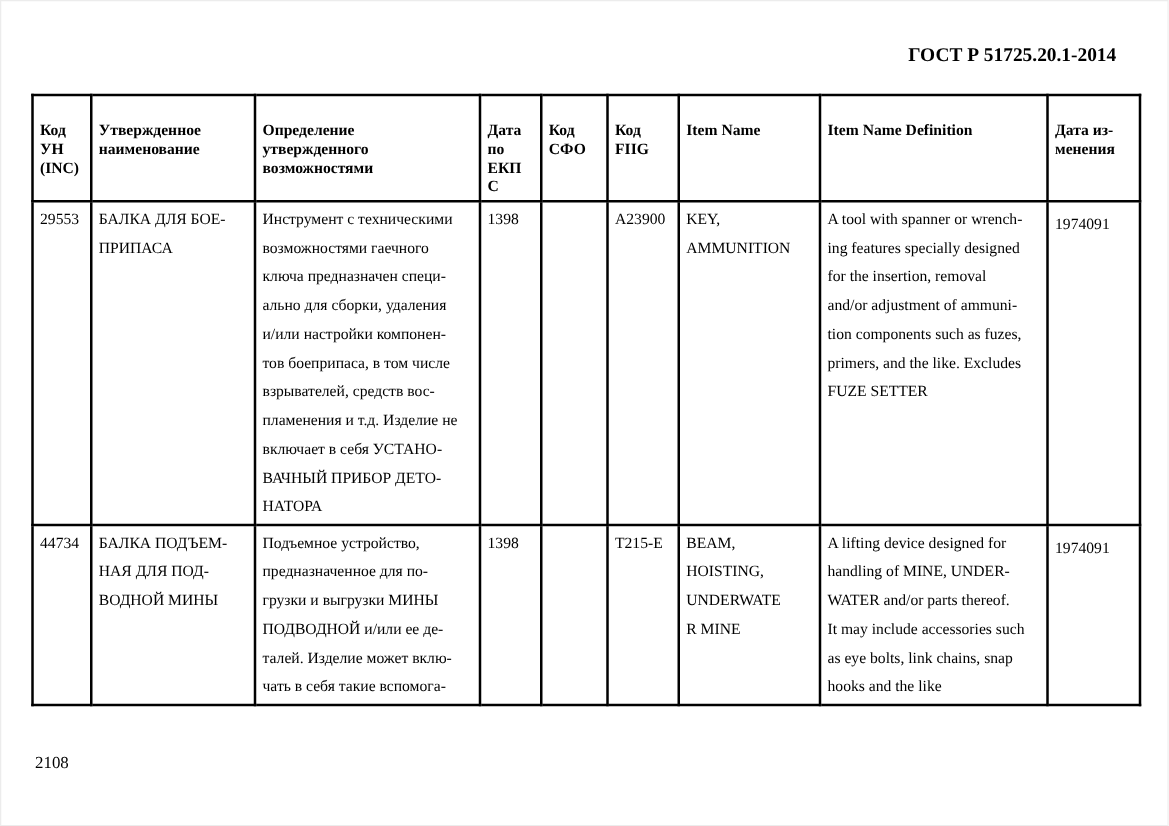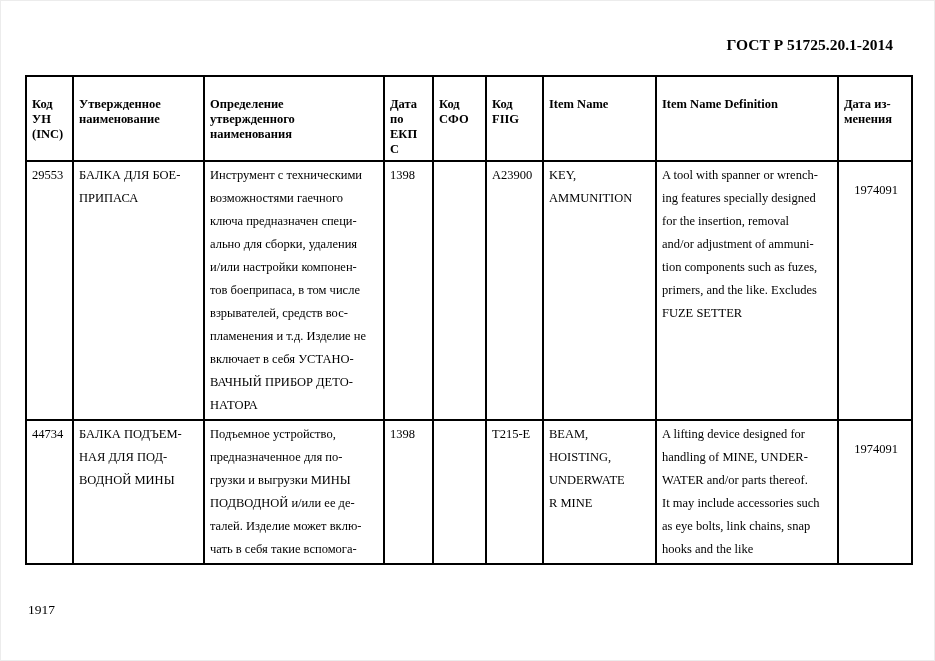--- a/index.html
+++ b/index.html
@@ -44,22 +44,21 @@
     padding: 20px 3px 3px 5px;
   }
   table.catalog td {
     font-size: 12.5px;
     font-weight: normal;
     line-height: 23px;
     padding: 2px 3px 2px 5px;
   }
   table.catalog td.date-cell {
     line-height: 15px;
-    padding-top: 21px;
-    text-align: center;
+    padding-top: 10px;
   }
   tr.r-header { height: 68px; }
   tr.r-cont   { height: 45px; }
   tr.r-1      { height: 258px; }
   tr.r-2      { height: 144px; }
   .page-number {
     position: absolute;
     left: 28px;
     top: 602px;
     font-size: 13.5px;
@@ -86,21 +85,21 @@
     </colgroup>
     <tbody>
       <tr class="r-header">
         <th>Код
 УН
 (INC)</th>
         <th>Утвержденное
 наименование</th>
         <th>Определение
 утвержденного
-наименования</th>
+возможностями</th>
         <th>Дата
 по
 ЕКП
 С</th>
         <th>Код
 СФО</th>
         <th>Код
 FIIG</th>
         <th>Item Name</th>
         <th>Item Name Definition</th>
@@ -161,15 +160,15 @@
 handling of MINE, UNDER-
 WATER and/or parts thereof.
 It may include accessories such
 as eye bolts, link chains, snap
 hooks and the like</td>
         <td class="date-cell">1974091</td>
       </tr>
     </tbody>
   </table>
 
-  <div class="page-number">1917</div>
+  <div class="page-number">2108</div>
 
 </div>
 
 </body></html>

